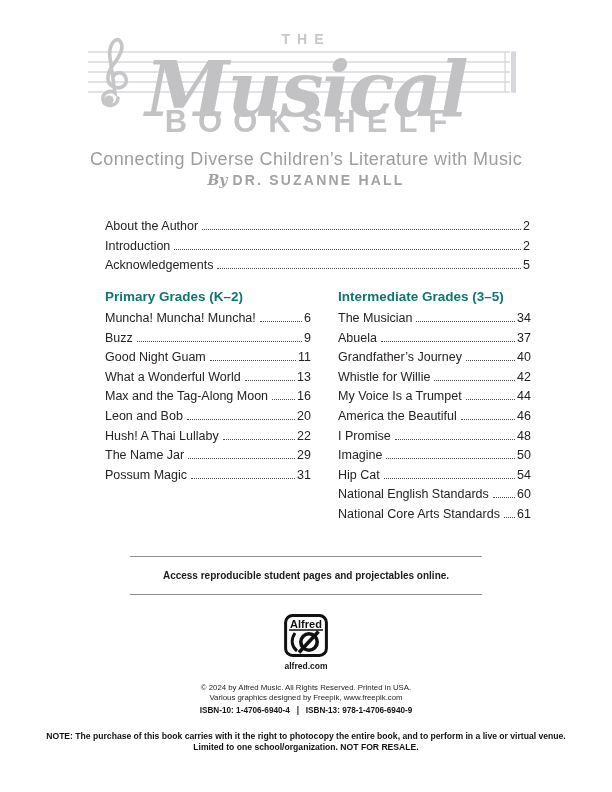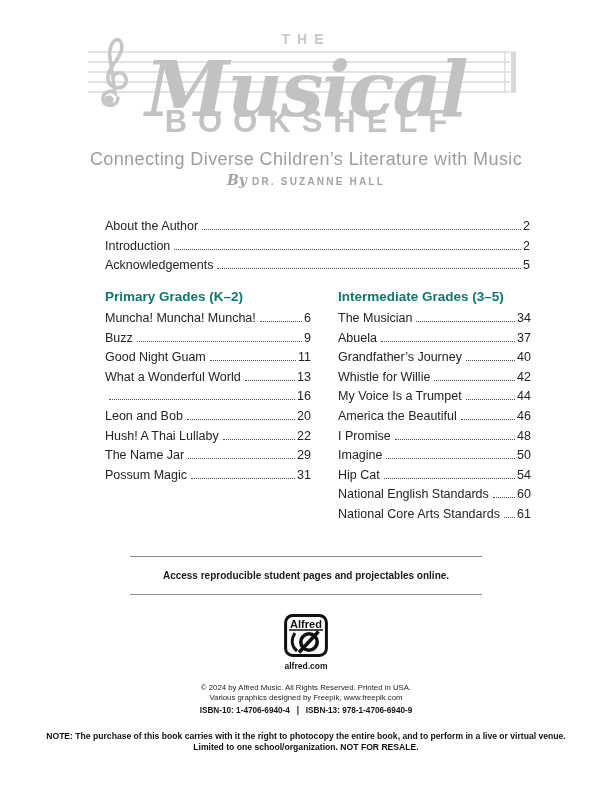--- a/index.html
+++ b/index.html
@@ -32,21 +32,21 @@
   }
   .hdr-byline{
     position:absolute;left:0;top:172px;width:612px;text-align:center;
     color:#a2a2a5;font-size:14px;
   }
   .hdr-byline .by{
     font-family:"DejaVu Serif", serif;font-style:italic;font-weight:bold;
     font-size:14px;letter-spacing:0;margin-right:5px;
   }
   .hdr-byline .author{
-    font-weight:bold;font-size:10px;letter-spacing:2.2px;
+    font-weight:bold;font-size:14px;letter-spacing:2.2px;
   }
   
   .front-matter{position:absolute;left:105px;top:219px;width:425px;}
   .toc-row{
     display:flex;align-items:baseline;height:19.6px;
     font-size:12.5px;color:#262223;
   }
   .toc-title{white-space:nowrap;}
   .leader{
     flex:1;border-bottom:1.7px dotted #4b4b4b;
@@ -157,20 +157,21 @@
             <span class="toc-title">Good Night Guam</span>
             <span class="leader"></span>
             <span class="toc-page">11</span>
           </div>
           <div class="toc-row">
             <span class="toc-title">What a Wonderful World</span>
             <span class="leader"></span>
             <span class="toc-page">13</span>
           </div>
           <div class="toc-row">
+            <span class="toc-title">Max and the Tag-Along Moon</span>
             <span class="leader"></span>
             <span class="toc-page">16</span>
           </div>
           <div class="toc-row">
             <span class="toc-title">Leon and Bob</span>
             <span class="leader"></span>
             <span class="toc-page">20</span>
           </div>
           <div class="toc-row">
             <span class="toc-title">Hush! A Thai Lullaby</span>

